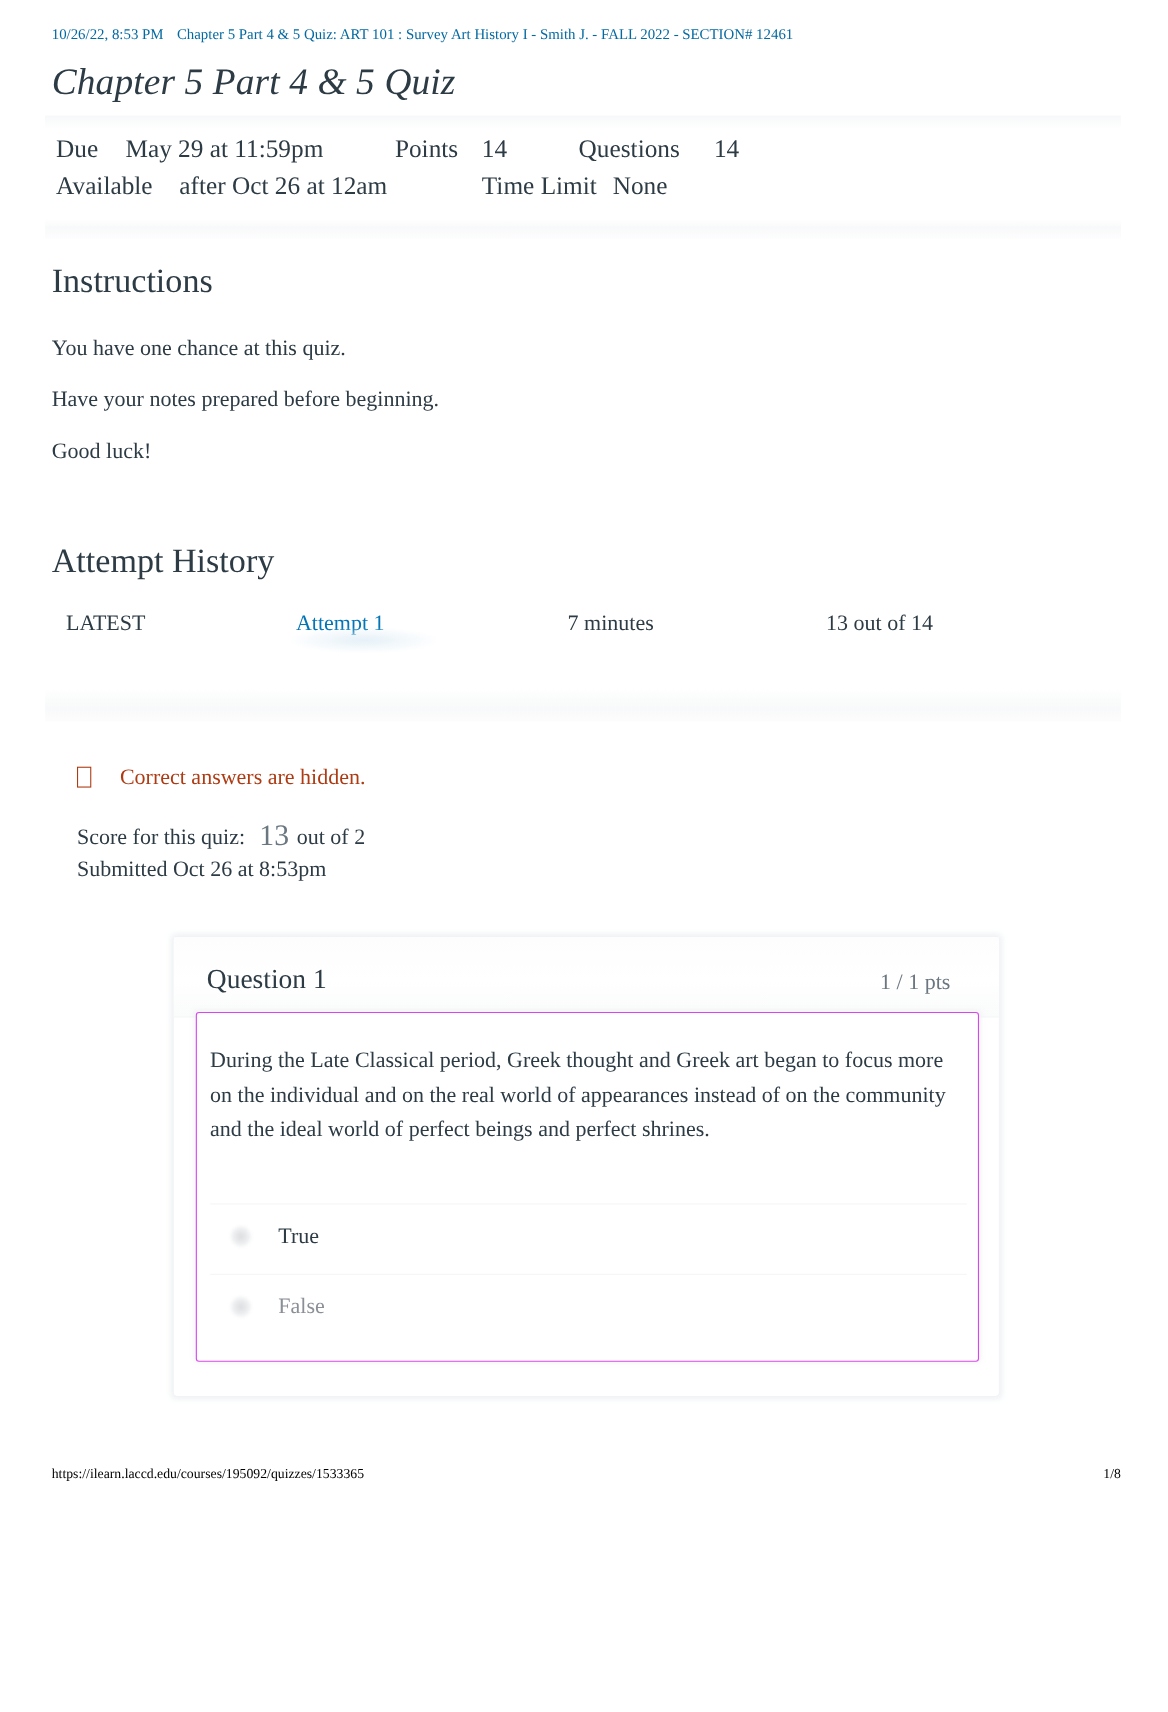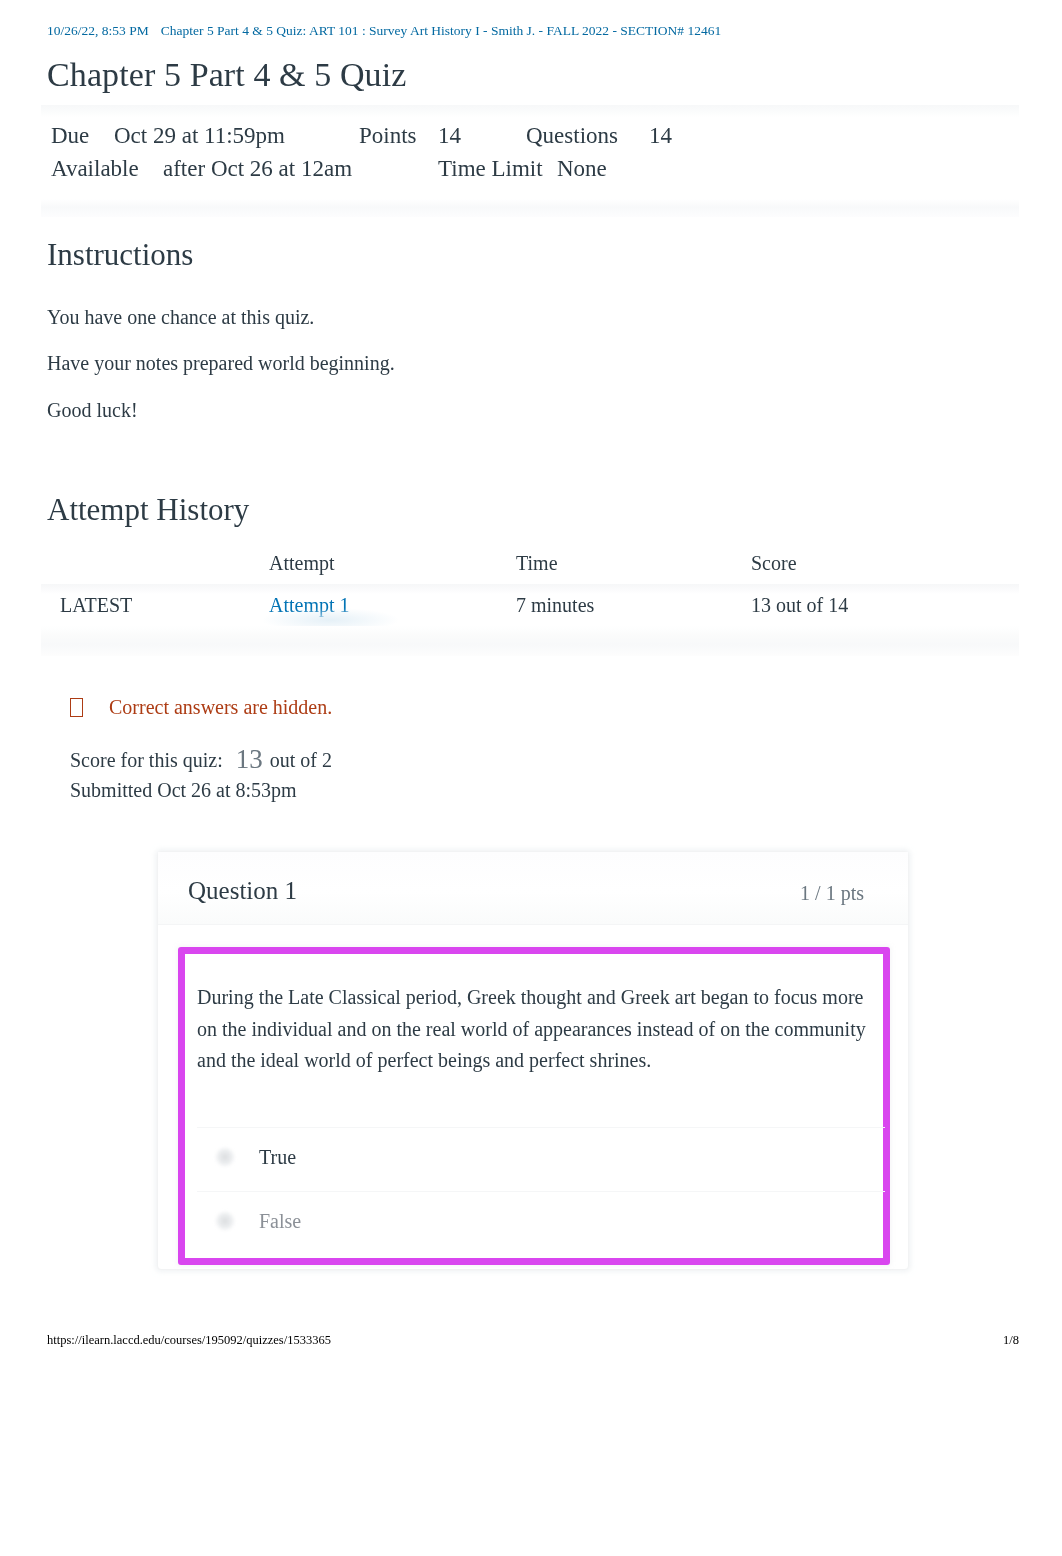--- a/index.html
+++ b/index.html
@@ -77,20 +77,21 @@
   .quiz-title {
     position: absolute;
     left: 47px;
     top: 55px;
     font-size: 34px;
     font-weight: normal;
     line-height: 40px;
     color: #2d3b45;
     margin: 0;
     letter-spacing: 0.1px;
+    font-style: italic;
   }
 
   
   .quiz-meta-wrap {
     position: absolute;
     left: 41px;
     top: 105px;
     width: 978px;
     height: 112px;
   }
@@ -295,25 +296,25 @@
     font-size: 20px;
     line-height: 26px;
     color: #6b7780;
     white-space: nowrap;
     text-align: center;
   }
 
   .question-inner {
     position: absolute;
     left: 20px;
-    top: 95px;
+    top: 68px;
     width: 712px;
     height: 318px;
     background: #ffffff;
-    border: 7px solid #d946ef;
+    border: 1px solid #d946ef;
     border-radius: 3px;
     box-shadow: 0 0 4px 1px rgba(233,236,238,0.5);
     box-sizing: border-box;
   }
   .question-text {
     position: absolute;
     left: 12px;
     top: 28px;
     width: 680px;
     font-size: 20px;
@@ -364,50 +365,43 @@
   </div>
 
   <h1 class="quiz-title">Chapter 5 Part 4 &amp; 5 Quiz</h1>
 
   <div class="quiz-meta-wrap">
     <div class="meta-band top"></div>
     <div class="meta-band bottom"></div>
     <div class="meta-rows">
       <div class="meta-row">
         <span class="meta-cell c-due-l">Due</span>
-        <span class="meta-cell c-due-v">Oct 29 at 11:59pm</span>
+        <span class="meta-cell c-due-v">May 29 at 11:59pm</span>
         <span class="meta-cell c-pts-l">Points</span>
         <span class="meta-cell c-pts-v">14</span>
         <span class="meta-cell c-qs-l">Questions</span>
         <span class="meta-cell c-qs-v">14</span>
       </div>
       <div class="meta-row">
         <span class="meta-cell c-av-l">Available</span>
         <span class="meta-cell c-av-v">after Oct 26 at 12am</span>
         <span class="meta-cell c-tl-l">Time Limit</span>
         <span class="meta-cell c-tl-v">None</span>
       </div>
     </div>
   </div>
 
   <h2 class="section-heading" id="instructions-heading">Instructions</h2>
   <p class="instr-p" id="instr-0">You have one chance at this quiz.</p>
-  <p class="instr-p" id="instr-1">Have your notes prepared world beginning.</p>
+  <p class="instr-p" id="instr-1">Have your notes prepared before beginning.</p>
   <p class="instr-p" id="instr-2">Good luck!</p>
 
   <h2 class="section-heading" id="attempt-history-heading">Attempt History</h2>
 
   <div class="attempt-table">
-    <div class="at-head">
-      <span class="at-cell col-flag"></span>
-      <span class="at-cell col-attempt">Attempt</span>
-      <span class="at-cell col-time">Time</span>
-      <span class="at-cell col-score">Score</span>
-      <div class="at-sep"></div>
-    </div>
     <div class="at-row">
       <span class="at-cell col-flag">LATEST</span>
       <a href="#" class="at-cell col-attempt attempt-link">Attempt 1</a>
       <span class="at-cell col-time">7 minutes</span>
       <span class="at-cell col-score">13 out of 14</span>
     </div>
     <div class="at-bottom-band"></div>
   </div>
 
   <div class="answers-hidden">

